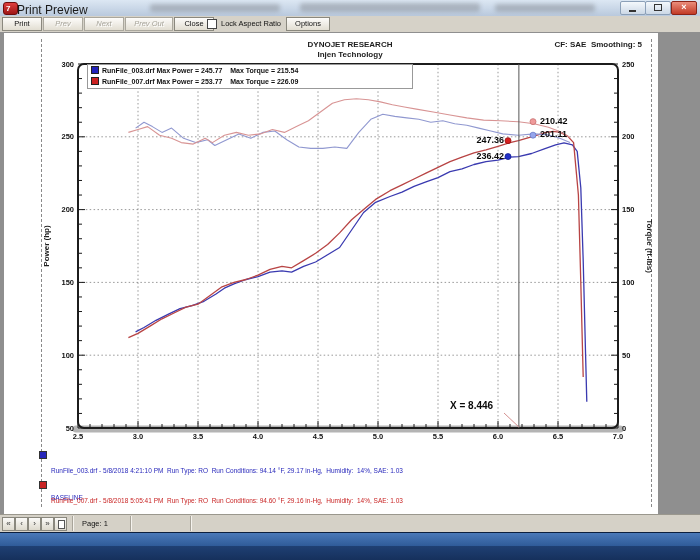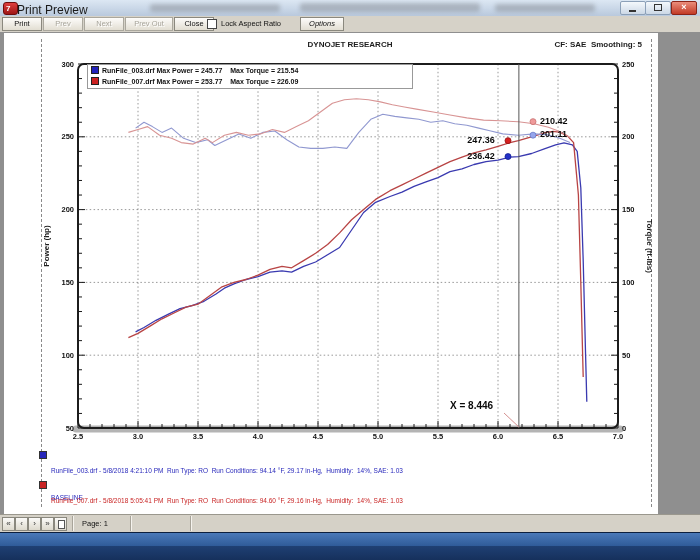--- a/index.html
+++ b/index.html
@@ -15,41 +15,41 @@
   .winbtn{top:1px;width:24px;height:12px;border:1px solid #8ca0b8;border-radius:2px;
     background:linear-gradient(#f4f8fc,#ccd8e6);}
   .winbtn .bar{position:absolute;left:8px;bottom:2px;width:7px;height:2px;background:#333;}
   .winbtn .box{position:absolute;left:8px;top:2px;width:6px;height:5px;border:1px solid #333;}
   #btn-close{background:linear-gradient(#ea8d7b,#c23a26);border-color:#8a2418;
     color:#fff;font-size:9px;font-weight:bold;text-align:center;line-height:11px;}
   
   #toolbar{left:0;top:16px;width:700px;height:16px;background:#d6d2c8;border-bottom:1px solid #9c998f;}
   .tbtn{top:1px;height:12px;border:1px solid #8a887e;background:linear-gradient(#fdfcfa,#e2ded2);
     font-size:7.5px;color:#111;text-align:center;line-height:12px;}
-  .tbtn.disabled{color:#a8a59b;text-shadow:1px 1px 0 #fff;border-color:#aaa79d;}
+  .tbtn.disabled{color:#a8a59b;text-shadow:1px 1px 0 #fff;border-color:#aaa79d;font-style:italic;}
   #lock-box{left:207px;top:3px;width:8px;height:8px;background:#fff;border:1px solid #444;}
   #lock-label{left:221px;top:3px;font-size:7.5px;color:#111;}
   
   #preview{left:0;top:32px;width:700px;height:482px;background:#8f8f8f;}
   #page{left:4px;top:1px;width:654px;height:481px;background:#fff;}
   .marginline{border-left:1px dashed #8a8a8a;width:0;top:6px;height:468px;}
   .hdr{font-weight:bold;color:#1c1c1c;font-size:8px;}
   #chart-svg{left:0;top:0;}
   svg .grid{stroke:#7d7d7d;stroke-width:.8;stroke-dasharray:1.5 2.4;}
   svg .frame{fill:none;stroke:#1c1c1c;stroke-width:2;}
   svg .axisbar{stroke:#b4b4b4;stroke-width:7;stroke-linecap:round;}
   svg .tick{stroke:#1a1a1a;stroke-width:1;}
   svg .cursor{stroke:#555;stroke-width:1;}
   svg text{font-family:"Liberation Sans",sans-serif;font-weight:bold;fill:#111;font-size:7.5px;}
   #legend{border:1px solid #999;background:#fff;}
   .leg-row{position:absolute;left:3px;display:flex;align-items:center;gap:3px;
     font-size:7px;font-weight:bold;color:#111;white-space:pre;}
   .swatch{width:6px;height:6px;border:1px solid #222;flex:0 0 auto;}
   .callout{position:absolute;font-size:9px;font-weight:bold;color:#0a0a0a;}
-  .ra{text-align:center;}
+  .ra{text-align:right;}
   #cursor-label{font-size:10px;font-weight:bold;color:#0a0a0a;}
   .axis-title{font-size:8px;font-weight:bold;color:#1c1c1c;white-space:nowrap;}
   .runinfo{position:absolute;font-size:6.5px;line-height:9px;white-space:pre;}
   .runswatch{position:absolute;width:6px;height:6px;border:1px solid #333;}
   
   #statusbar{left:0;top:514px;width:700px;height:18px;background:#d5d1c7;border-top:1px solid #9a978d;}
   .navbtn{top:2px;width:11px;height:12px;border:1px solid #8a887e;background:linear-gradient(#fbfaf8,#ddd9cd);
     font-size:8px;color:#333;text-align:center;line-height:11px;}
   .sep{top:1px;width:1px;height:15px;background:#a8a49a;border-right:1px solid #f5f3ee;}
   #page-label{font-size:7.5px;color:#111;top:4px;}
@@ -82,30 +82,31 @@
   </div>
 
   <div class="abs" id="toolbar">
     <div class="abs tbtn" style="left:2px;width:38px;">Print</div>
     <div class="abs tbtn disabled" style="left:43px;width:38px;">Prev</div>
     <div class="abs tbtn disabled" style="left:84px;width:38px;">Next</div>
     <div class="abs tbtn disabled" style="left:125px;width:46px;">Prev Out</div>
     <div class="abs tbtn" style="left:174px;width:38px;">Close</div>
     <div class="abs" id="lock-box"></div>
     <span class="abs" id="lock-label">Lock Aspect Ratio</span>
-    <div class="abs tbtn" style="left:300px;width:42px;font-style:italic;">Options</div>
+    <div class="abs tbtn" style="left:286px;width:42px;">Options</div>
   </div>
 
   <div class="abs" id="preview">
     <div class="abs" id="page">
 
       <div class="abs marginline" style="left:37px;"></div>
       <div class="abs marginline" style="left:647px;"></div>
 
       <div class="abs hdr" style="left:226px;top:7px;width:240px;text-align:center;">DYNOJET RESEARCH</div>
+      <div class="abs hdr" style="left:226px;top:17px;width:240px;text-align:center;">Injen Technology</div>
       <div class="abs hdr" style="left:494px;top:7px;width:144px;text-align:right;white-space:pre;">CF: SAE  Smoothing: 5</div>
 
       <svg class="abs" id="chart-svg" width="654" height="481" viewBox="4 33 654 481">
           <line x1="138" y1="64" x2="138" y2="428" class="grid"></line>
           <line x1="198" y1="64" x2="198" y2="428" class="grid"></line>
           <line x1="258" y1="64" x2="258" y2="428" class="grid"></line>
           <line x1="318" y1="64" x2="318" y2="428" class="grid"></line>
           <line x1="378" y1="64" x2="378" y2="428" class="grid"></line>
           <line x1="438" y1="64" x2="438" y2="428" class="grid"></line>
           <line x1="498" y1="64" x2="498" y2="428" class="grid"></line>

